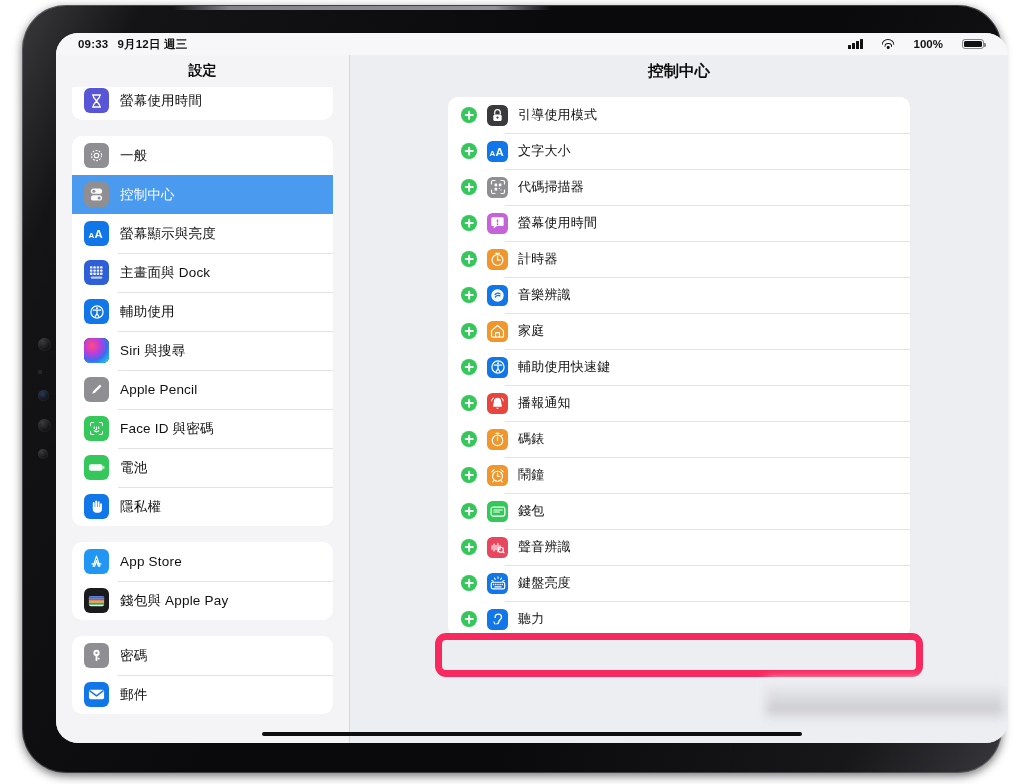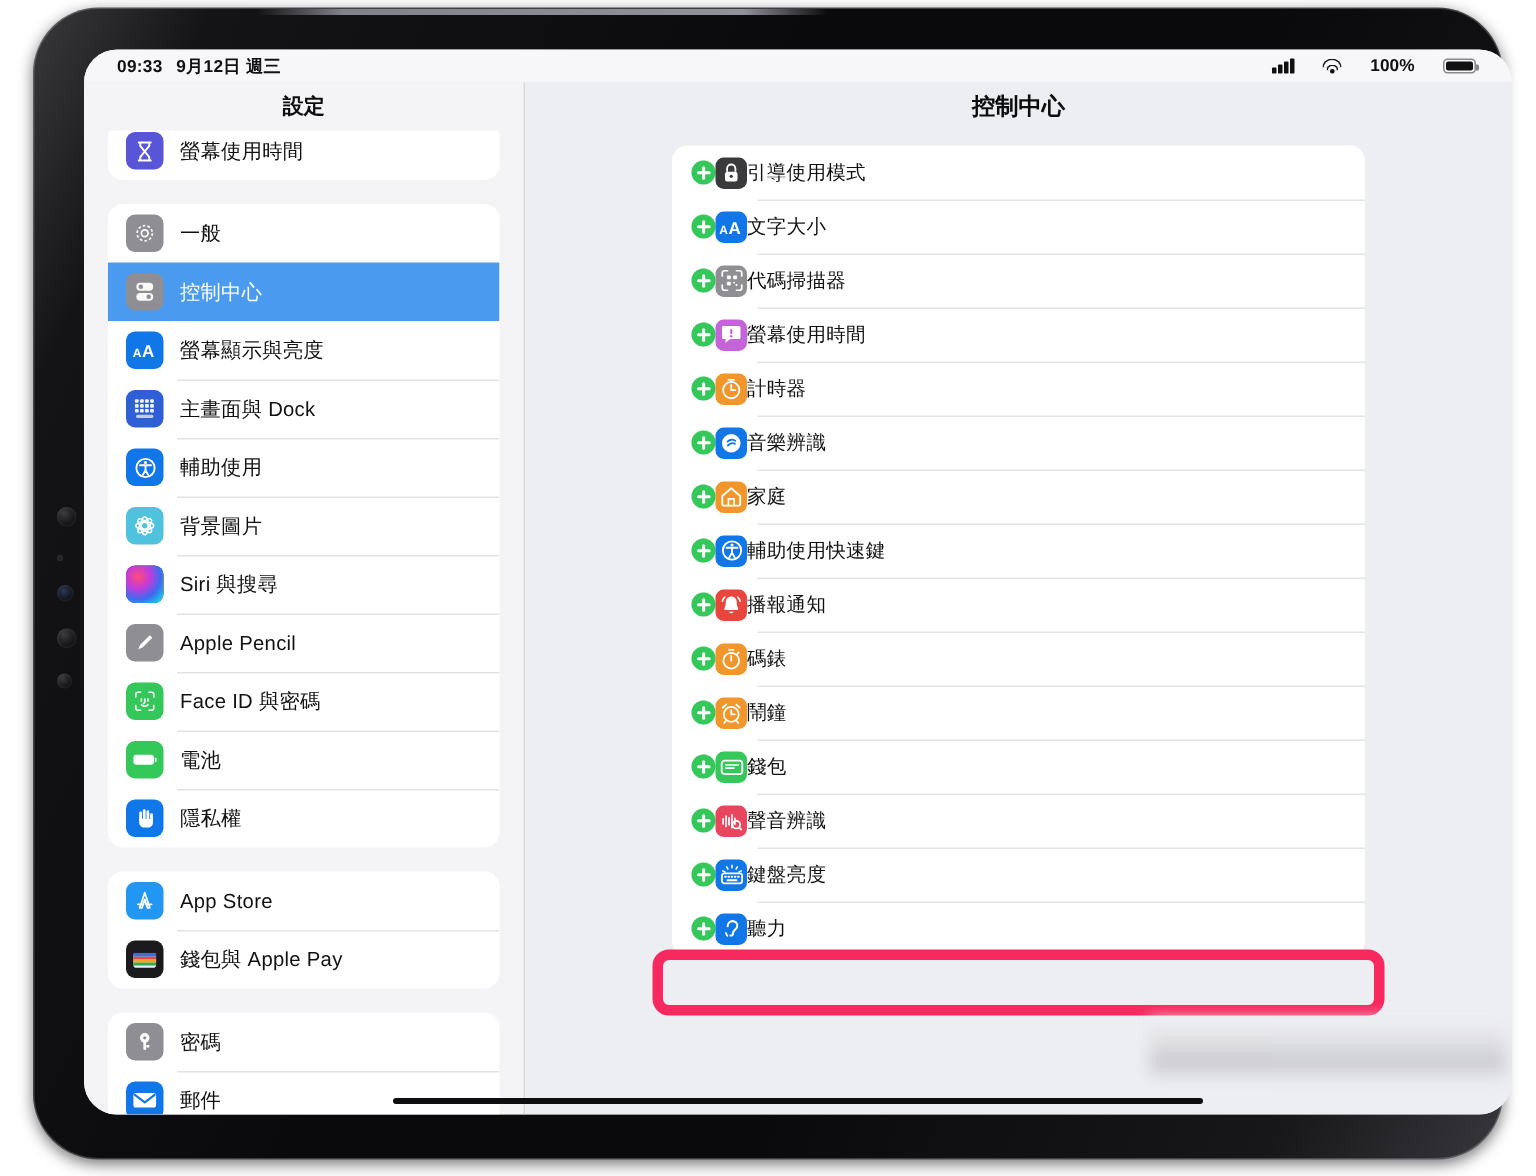--- a/index.html
+++ b/index.html
@@ -125,21 +125,21 @@
   #main-title{
     height:32px; display:flex; align-items:center; justify-content:center;
     font-size:15.5px; font-weight:bold; color:#0d0d0d;
   }
   #main-scroll{ position:absolute; top:32px; left:0; right:0; bottom:0; overflow:hidden; }
   .ml-card{
     margin:10px auto 0 auto; width:462px;
     background:#fff; border-radius:10px; overflow:hidden;
   }
   .ml-row{
-    height:36px; display:flex; align-items:center; gap:0;
+    height:36px; display:flex; align-items:center; gap:10px;
     padding:0 12px 0 13px; position:relative;
   }
   .ml-row + .ml-row:before{
     content:""; position:absolute; left:57px; right:0; top:0; height:.6px;
     background:#e3e3e7;
   }
   .ml-label{ font-size:13px; color:#111; letter-spacing:.2px; }
 
   
   .plus{
@@ -300,34 +300,20 @@
                     <g stroke="#fff" stroke-width="1.25" fill="none" stroke-linecap="round">
                       <circle cx="8" cy="8" r="6.1"></circle>
                       <circle cx="8" cy="4.3" r="1.05" fill="#fff" stroke="none"></circle>
                       <path d="M4.3 6.2h7.4M8 6.4v3.1M8 9.5l-1.8 3.1M8 9.5l1.8 3.1"></path>
                     </g>
                   </svg>
                 </span>
                 <span class="sb-label">輔助使用</span>
               </div>
               <div class="sb-row">
-                <span class="ic sb" style="background: rgb(79, 195, 221);">
-                  <svg width="15" height="15" viewBox="0 0 16 16">
-                    <g fill="none" stroke="#fff" stroke-width="1.1">
-                      <circle cx="8" cy="8" r="2.5"></circle>
-                      <ellipse cx="8" cy="8" rx="6.4" ry="2.7" transform="rotate(0 8 8)"></ellipse>
-                      <ellipse cx="8" cy="8" rx="6.4" ry="2.7" transform="rotate(45 8 8)"></ellipse>
-                      <ellipse cx="8" cy="8" rx="6.4" ry="2.7" transform="rotate(90 8 8)"></ellipse>
-                      <ellipse cx="8" cy="8" rx="6.4" ry="2.7" transform="rotate(135 8 8)"></ellipse>
-                    </g>
-                  </svg>
-                </span>
-                <span class="sb-label">背景圖片</span>
-              </div>
-              <div class="sb-row">
                 <span class="ic sb" style="background: rgb(27, 27, 42);">
                   <span style="position:absolute;inset:0;background:radial-gradient(circle at 32% 30%,#ff4d7a 0%,#c33bd8 32%,#3d6bf0 62%,#18c8e8 88%)"></span>
                 </span>
                 <span class="sb-label">Siri 與搜尋</span>
               </div>
               <div class="sb-row">
                 <span class="ic sb" style="background: rgb(142, 142, 147);">
                   <svg width="15" height="15" viewBox="0 0 16 16">
                     <path d="M3.4 12.6l1.2-3 7-7 1.8 1.8-7 7z" fill="#fff"></path>
                   </svg>

